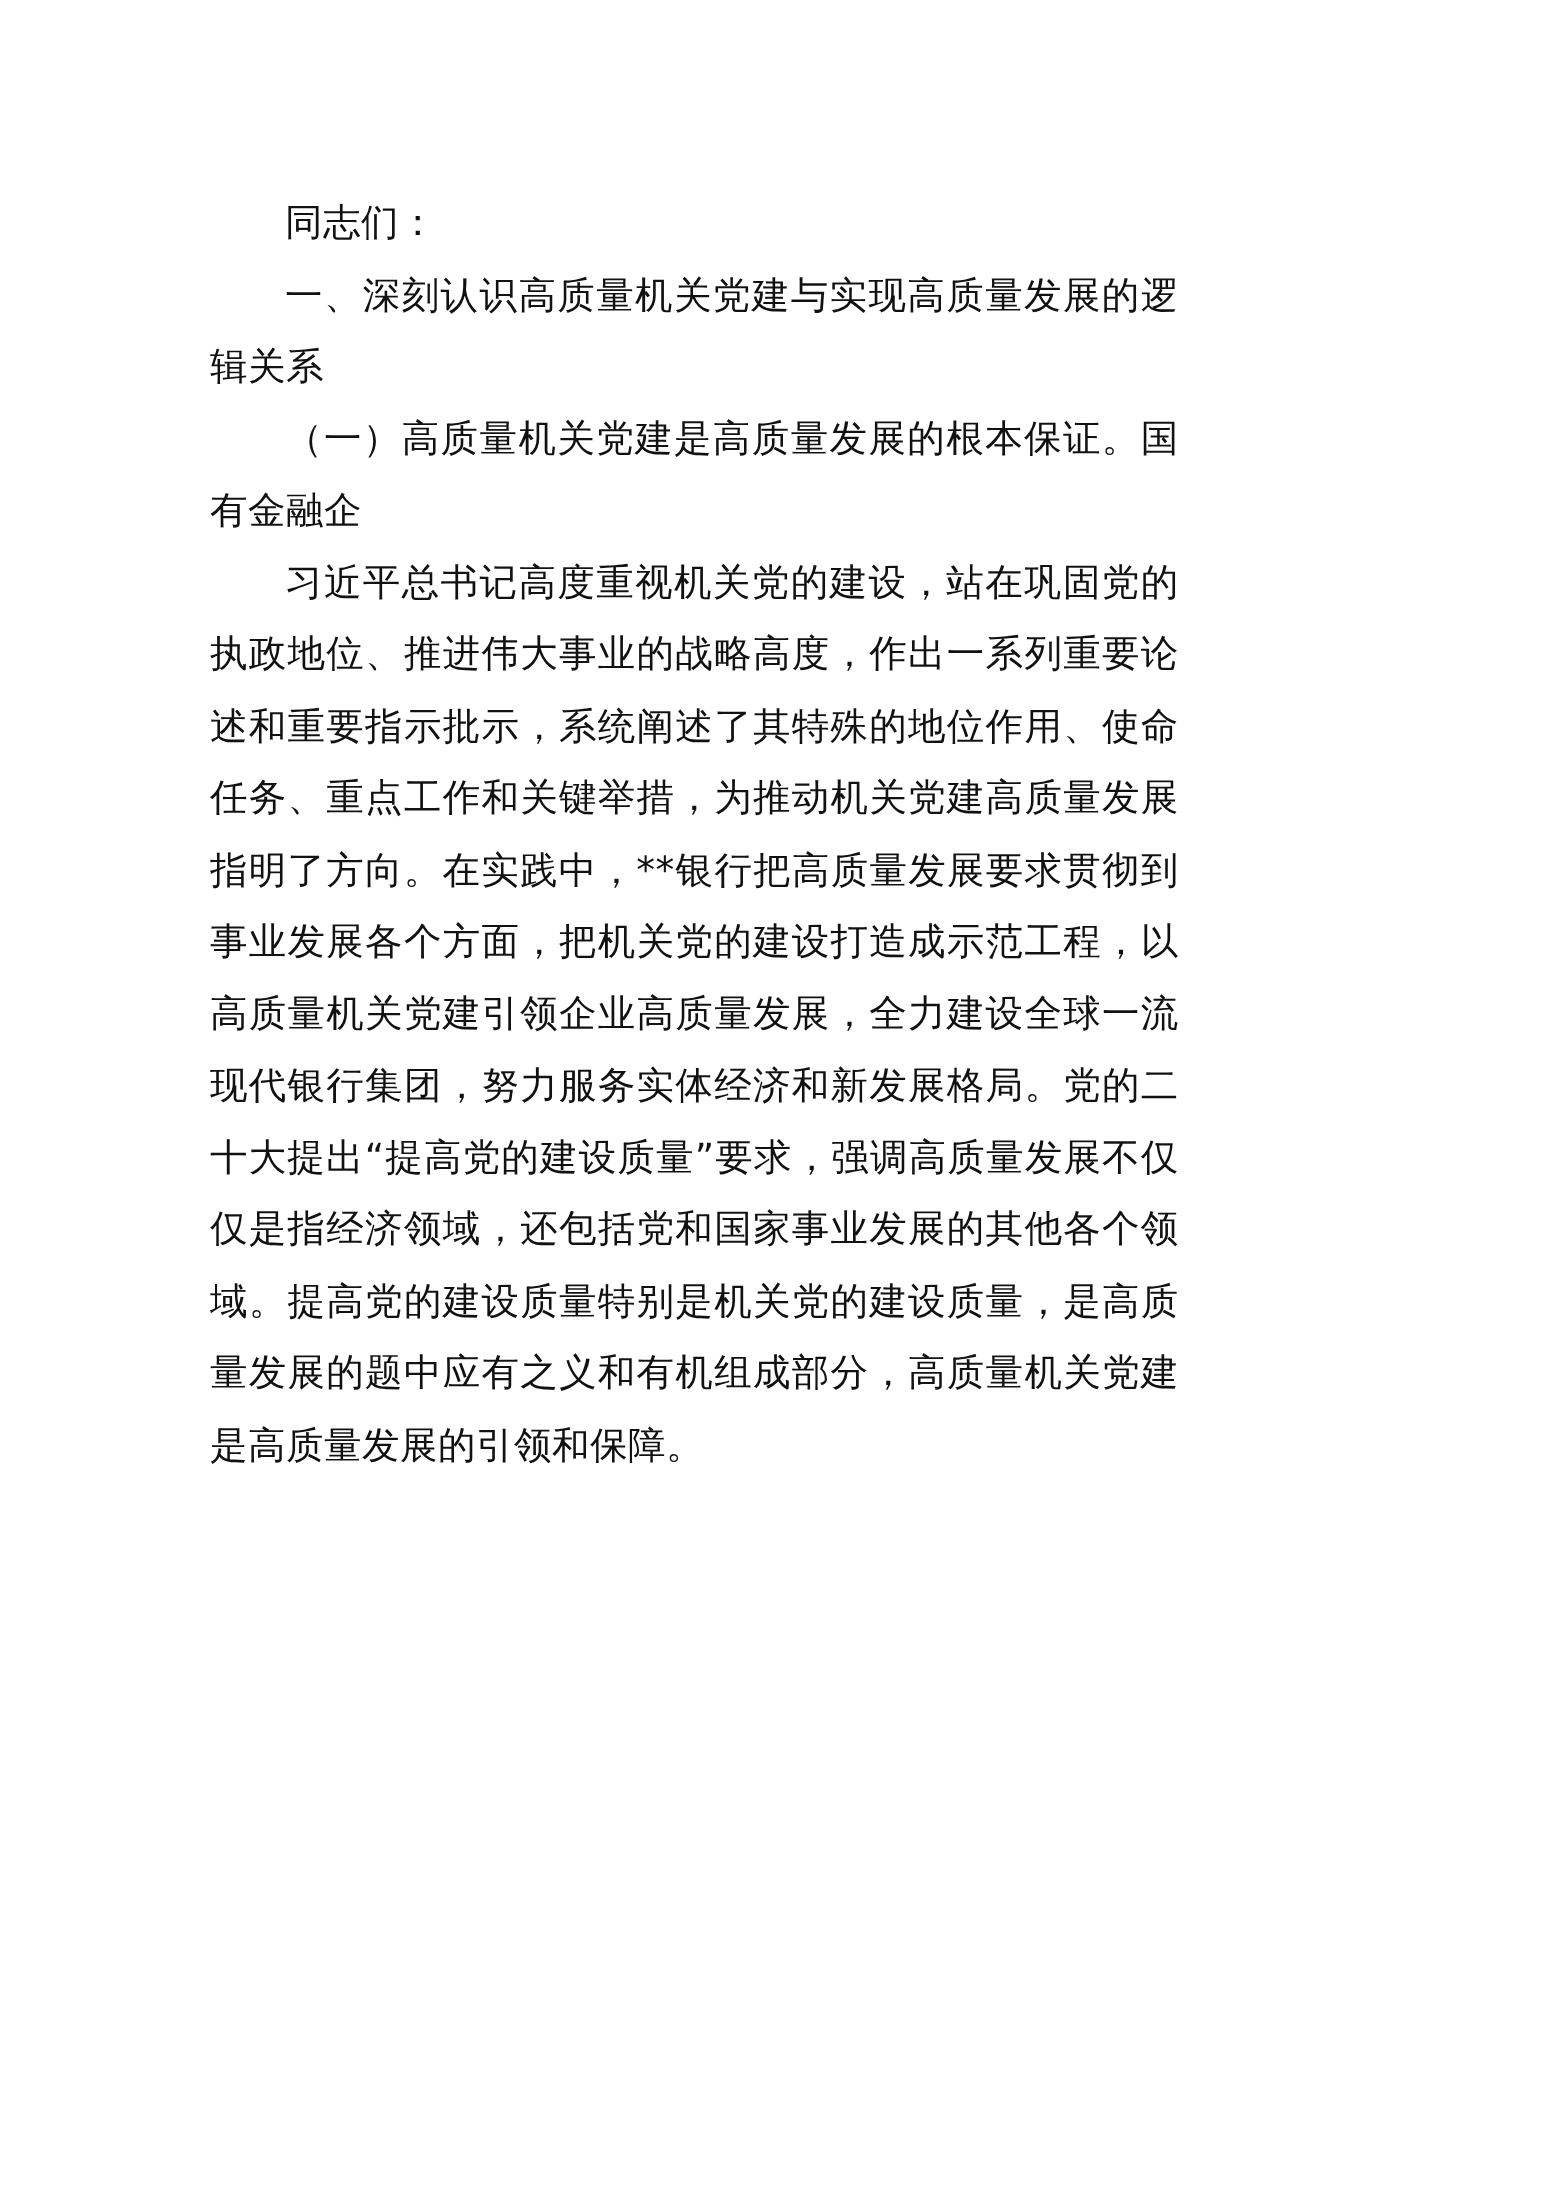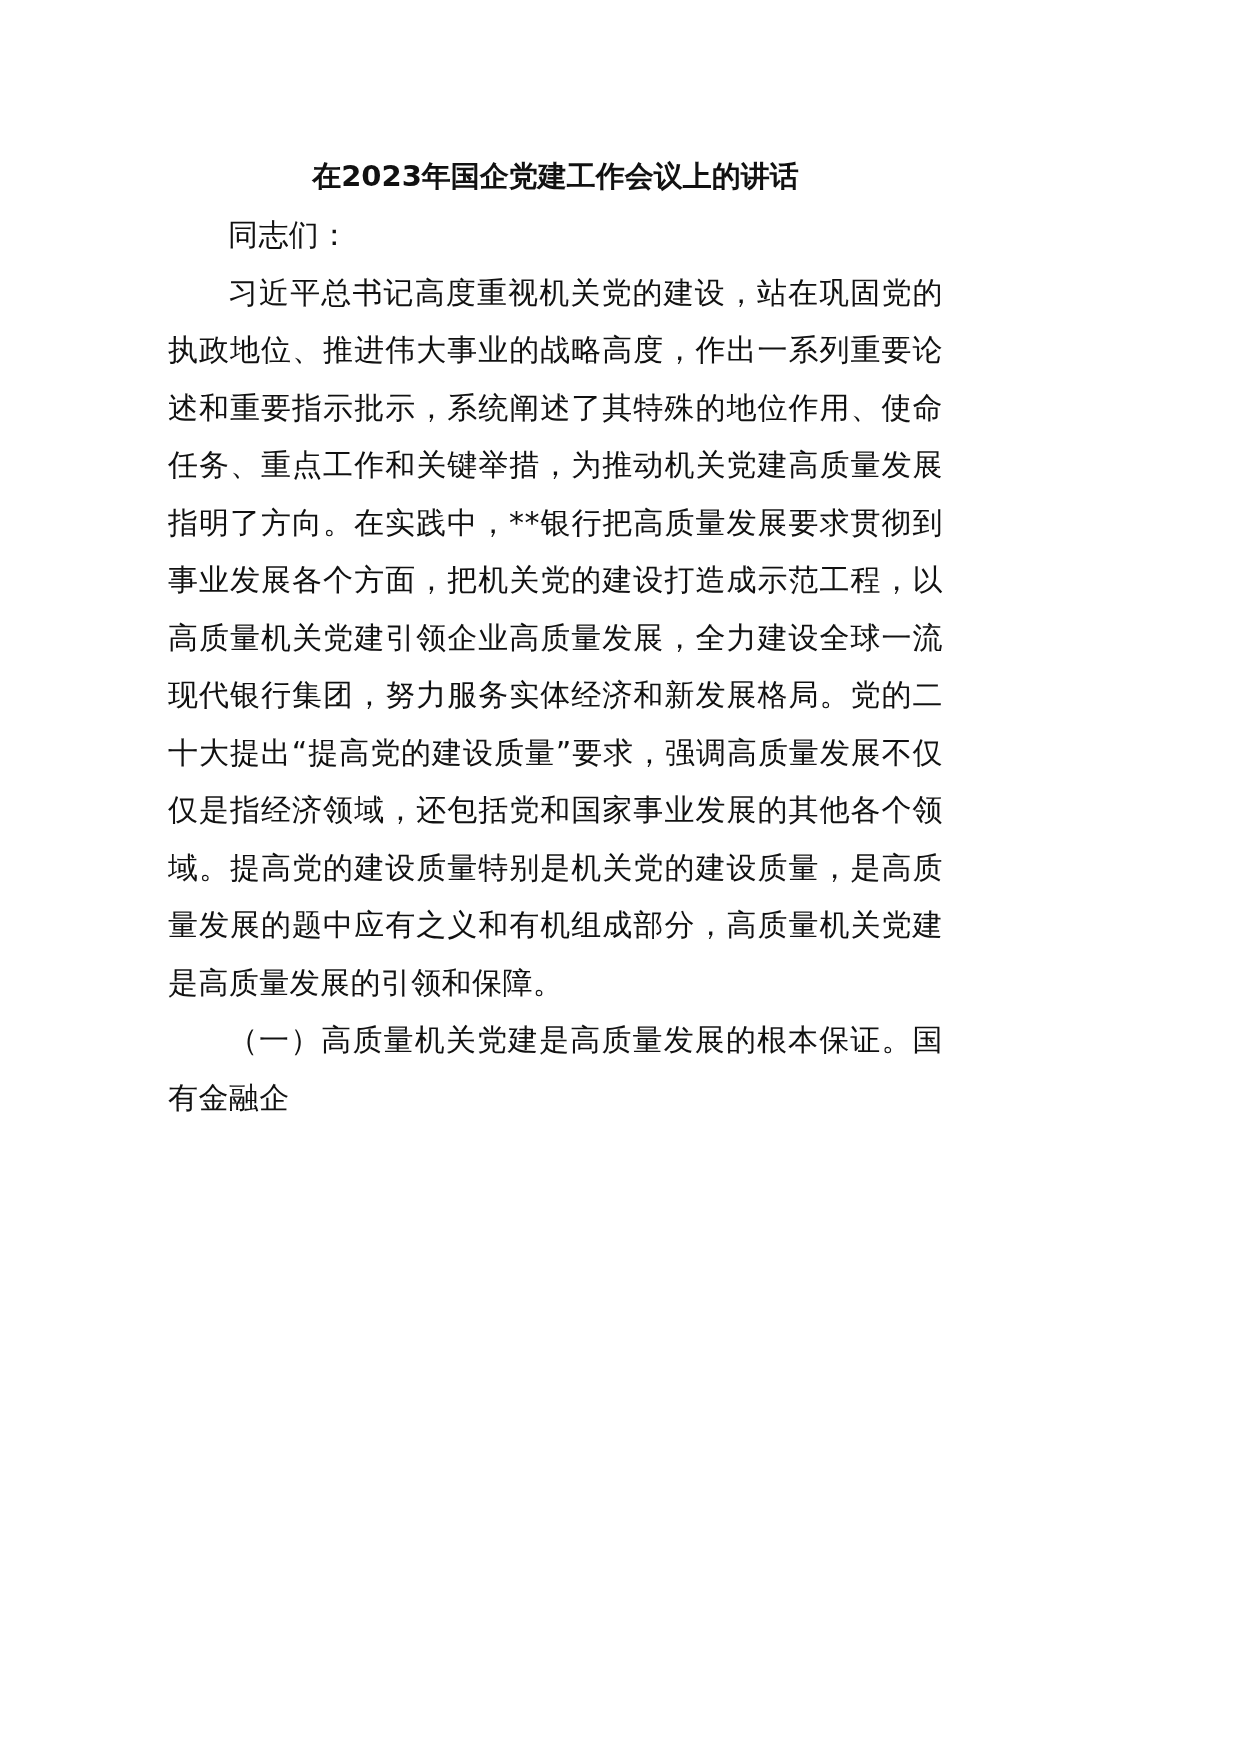--- a/index.html
+++ b/index.html
@@ -35,17 +35,17 @@
       text-align: justify;
       text-indent: 2em;
       margin: 0;
       letter-spacing: 0.4px;
     }
   </style>
 </head>
 <body>
 
 <div class="page">
-  <h1 class="doc-title">在2023年国企党建工作会议上的讲话</h1>
   <p class="para">同志们：</p>
+  <p class="para">一、深刻认识高质量机关党建与实现高质量发展的逻辑关系</p>
+  <p class="para">（一）高质量机关党建是高质量发展的根本保证。国有金融企</p>
   <p class="para">习近平总书记高度重视机关党的建设，站在巩固党的执政地位、推进伟大事业的战略高度，作出一系列重要论述和重要指示批示，系统阐述了其特殊的地位作用、使命任务、重点工作和关键举措，为推动机关党建高质量发展指明了方向。在实践中，**银行把高质量发展要求贯彻到事业发展各个方面，把机关党的建设打造成示范工程，以高质量机关党建引领企业高质量发展，全力建设全球一流现代银行集团，努力服务实体经济和新发展格局。党的二十大提出“提高党的建设质量”要求，强调高质量发展不仅仅是指经济领域，还包括党和国家事业发展的其他各个领域。提高党的建设质量特别是机关党的建设质量，是高质量发展的题中应有之义和有机组成部分，高质量机关党建是高质量发展的引领和保障。</p>
-  <p class="para">（一）高质量机关党建是高质量发展的根本保证。国有金融企</p>
 </div>
 
 </body></html>

